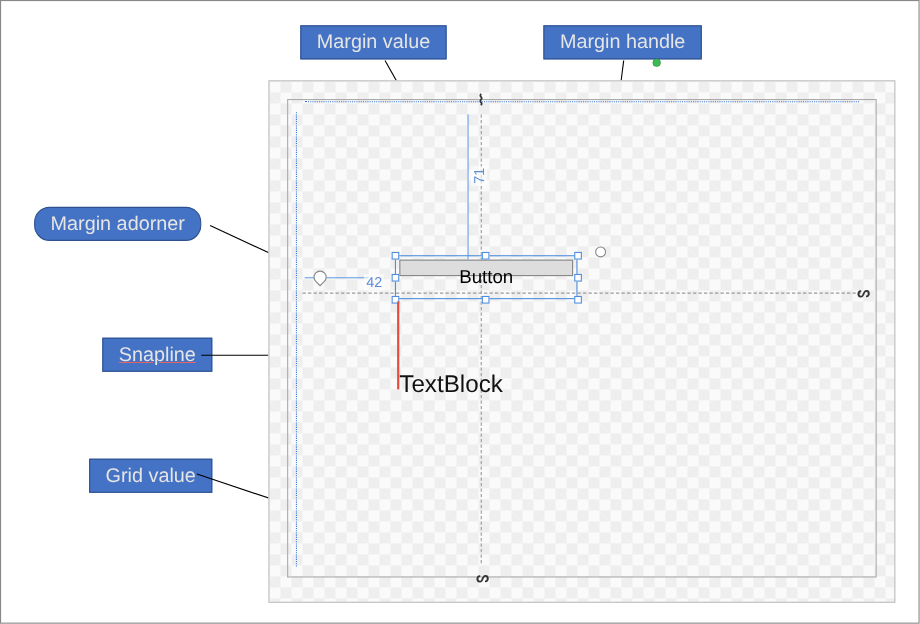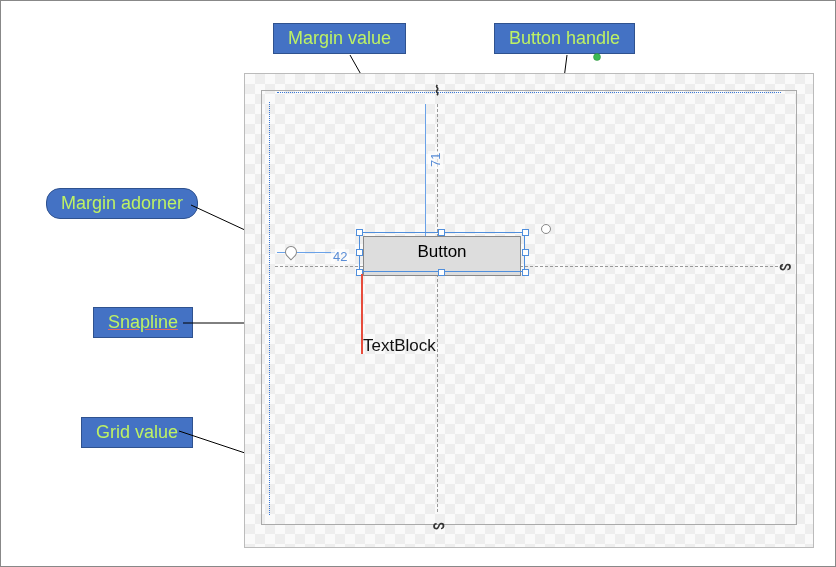--- a/index.html
+++ b/index.html
@@ -11,21 +11,21 @@
     font-family: "Segoe UI", Arial, sans-serif;
     background: #fff;
     border: 1px solid #888;
   }
 
   .callout {
     position: absolute;
     background: #4472C4;
     border: 1.5px solid #2F528F;
     padding: 4px 14px;
-    color: #bef264;
+    color: #e5e5e5;
     font-size: 18px;
     white-space: nowrap;
   }
   .callout.underline-red { text-decoration: underline; text-decoration-color: #e06666; }
   .callout-line { position: absolute; overflow: visible; }
 
   .designer {
     position: absolute;
     left: 243px;
     top: 72px;
@@ -122,43 +122,43 @@
     background: #fff;
   }
 
   .snapline {
     position: absolute;
     border-left: 2px solid #e74c3c;
   }
 
   .textblock {
     position: absolute;
-    font-size: 17px;
+    font-size: 22px;
     color: #111;
   }
 
   .dash-row {
     position: absolute;
     height: 0;
     border-top: 1px dashed #999;
   }
   .dash-col {
     position: absolute;
     width: 0;
     border-left: 1px dashed #999;
   }
 </style>
 </head>
 <body>
 
 <div class="callout" style="left:272px; top:22px;">Margin value</div>
 
-<div class="callout" style="left:493px; top:22px;">Button handle</div>
-
-<div class="callout" style="left:45px; top:187px;border-radius:14px;">Margin adorner</div>
+<div class="callout" style="left:493px; top:22px;">Margin handle</div>
+
+<div class="callout" style="left:30px; top:187px;border-radius:14px;">Margin adorner</div>
 
 <div class="callout underline-red" style="left:92px; top:306px;">Snapline</div>
 
 <div class="callout" style="left:80px; top:416px;">Grid value</div>
 
 <svg class="callout-line" style="left:0; top:0; width:836px; height:567px;">
   <line x1="349" y1="54" x2="427" y2="192" stroke="#000" stroke-width="1"></line>
   <line x1="566" y1="54" x2="544" y2="226" stroke="#000" stroke-width="1"></line>
   <line x1="190" y1="204" x2="300" y2="255" stroke="#000" stroke-width="1"></line>
   <line x1="182" y1="322" x2="358" y2="322" stroke="#000" stroke-width="1"></line>
@@ -182,21 +182,21 @@
   <span class="splitter-glyph" style="right:22px; top:185px;">ᔕ</span>
 
   <div class="margin-line-top" style="top:30px; height:132px; left:180px;"></div>
   <div class="margin-value" style="left:183px; top:95px; transform: rotate(-90deg); transform-origin: left top;">71</div>
 
   <div class="margin-line-left" style="left:32px; top:178px; width:58px;"></div>
   <div class="margin-value" style="left:86px; top:175px;">42</div>
 
   <div class="margin-adorner" style="left:40px; top:172px;"></div>
 
-  <div class="selected-button" style="left:118px; top:162px; width:158px; height:40px;">Button</div>
+  <div class="selected-button" style="left:118px; top:162px; width:158px; height:15px;">Button</div>
 
   <div class="sel-outline" style="left:114px; top:158px; width:166px; height:40px;"></div>
   <div class="handle" style="left:111px; top:155px;"></div>
   <div class="handle" style="left:193px; top:155px;"></div>
   <div class="handle" style="left:277px; top:155px;"></div>
   <div class="handle" style="left:111px; top:195px;"></div>
   <div class="handle" style="left:193px; top:195px;"></div>
   <div class="handle" style="left:277px; top:195px;"></div>
   <div class="handle" style="left:111px; top:175px;"></div>
   <div class="handle" style="left:277px; top:175px;"></div>

